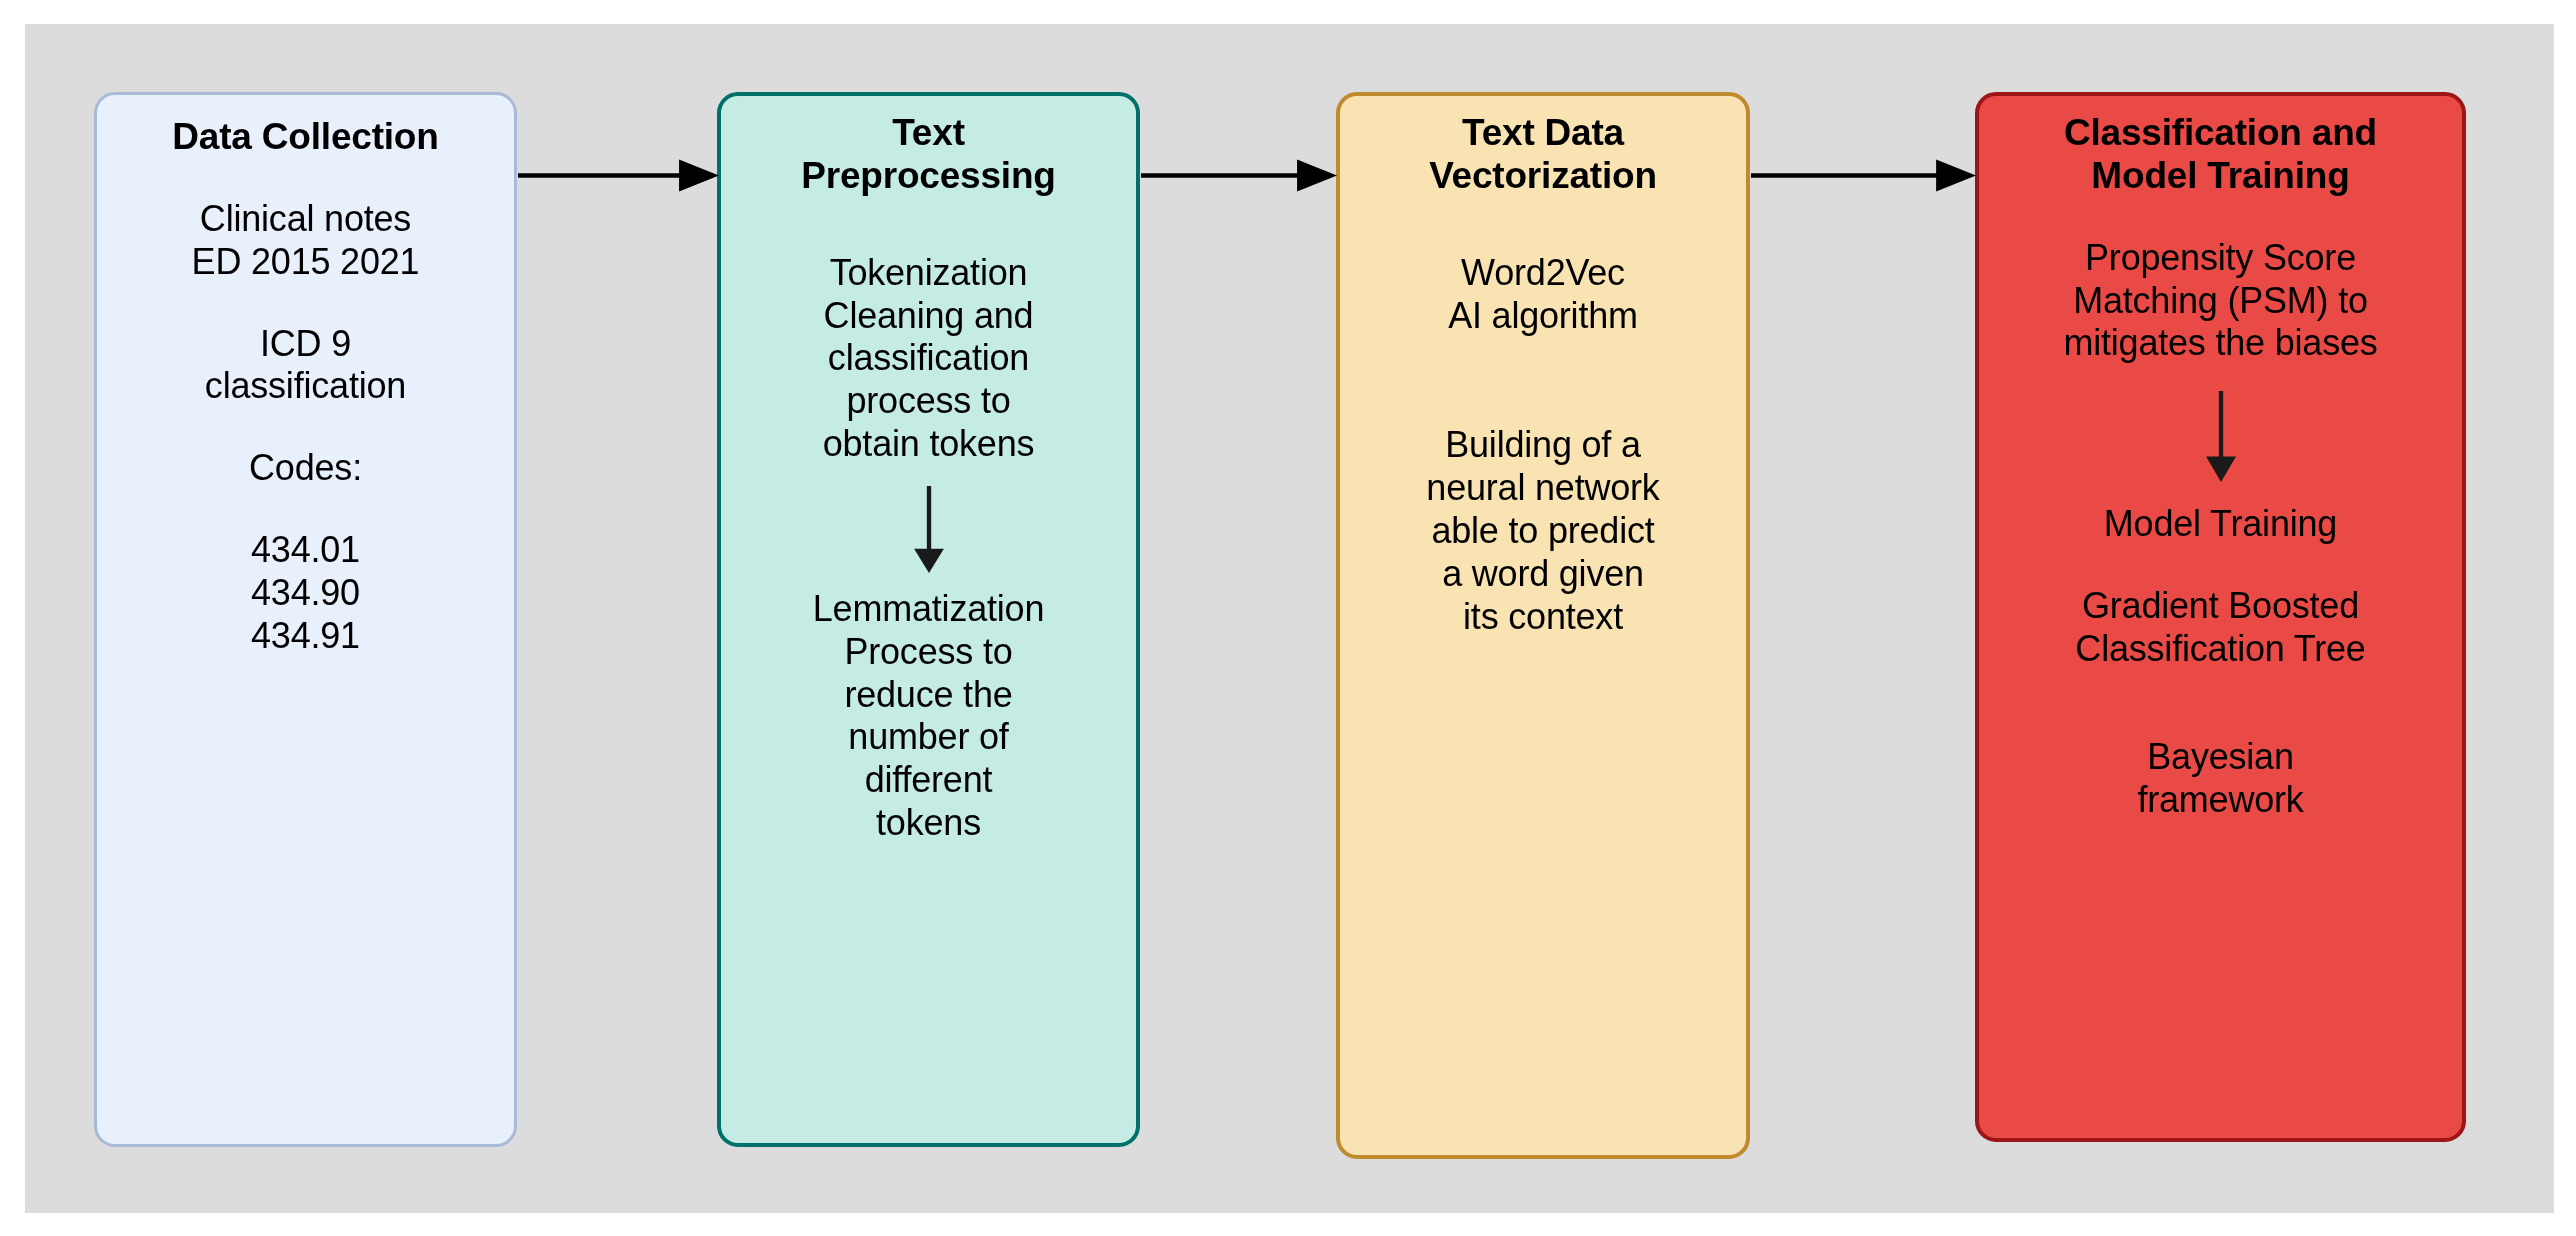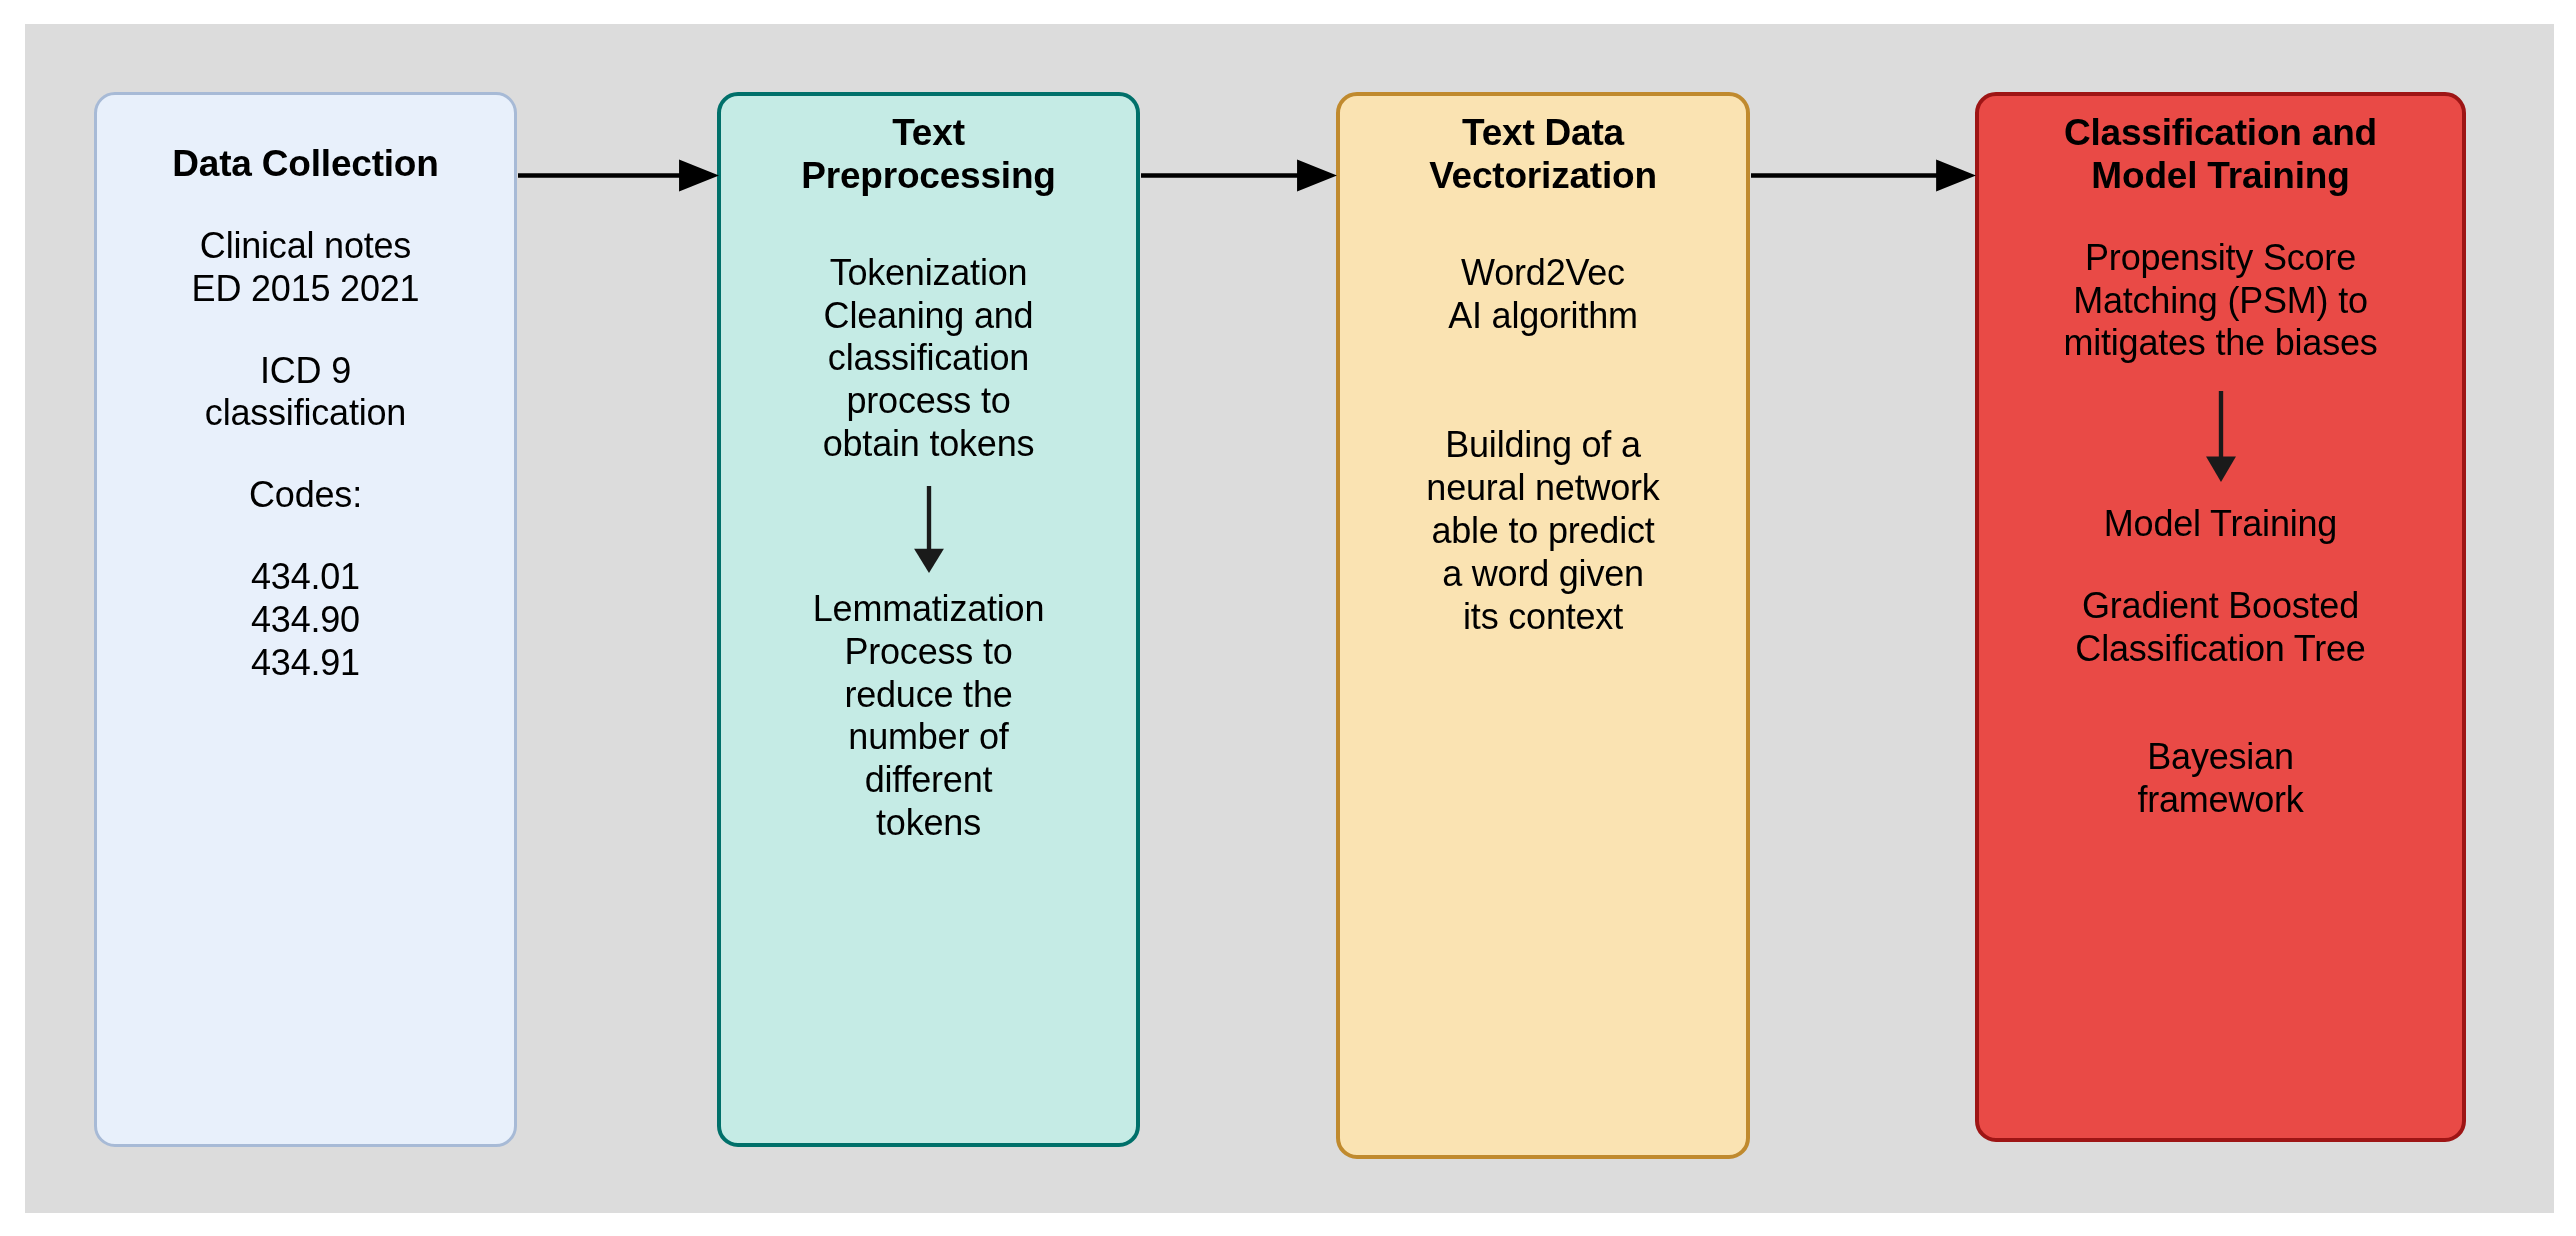--- a/index.html
+++ b/index.html
@@ -56,21 +56,21 @@
 
   
   #node-collection {
     left: 94px;
     top: 92px;
     width: 423px;
     height: 1055px;
     background: #e8f0fb;
     border: 3.1px solid #a7bad6;
   }
-  #node-collection .node-title { margin-top: 32px; }
+  #node-collection .node-title { margin-top: 5px; }
 
   #node-preprocessing {
     left: 717px;
     top: 92px;
     width: 423px;
     height: 1055px;
     background: #c5ebe5;
     border: 4.4px solid #00706a;
   }
 

